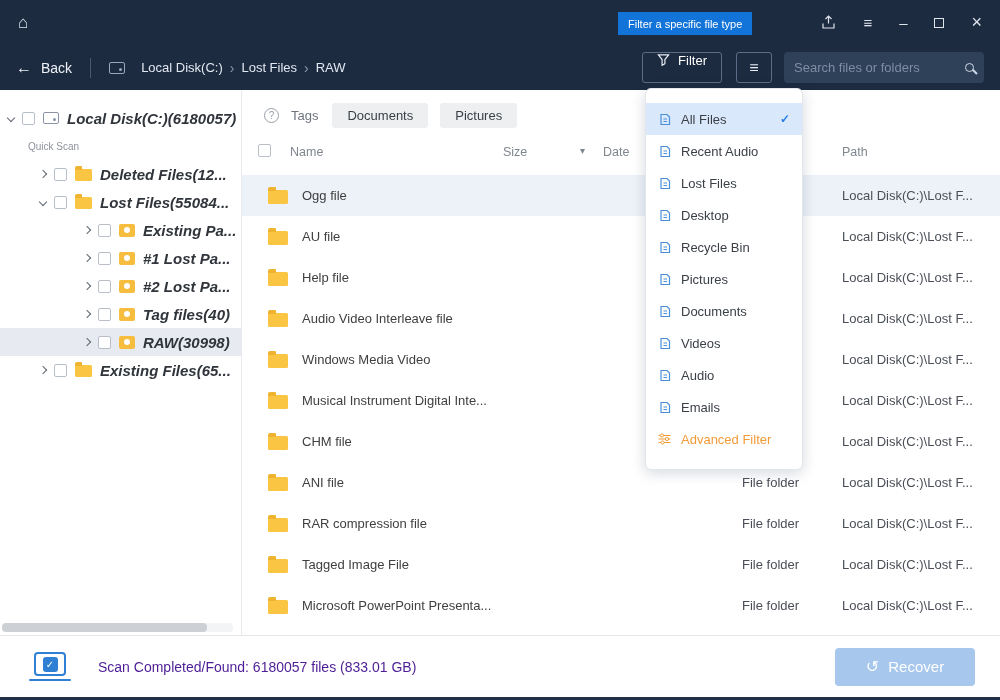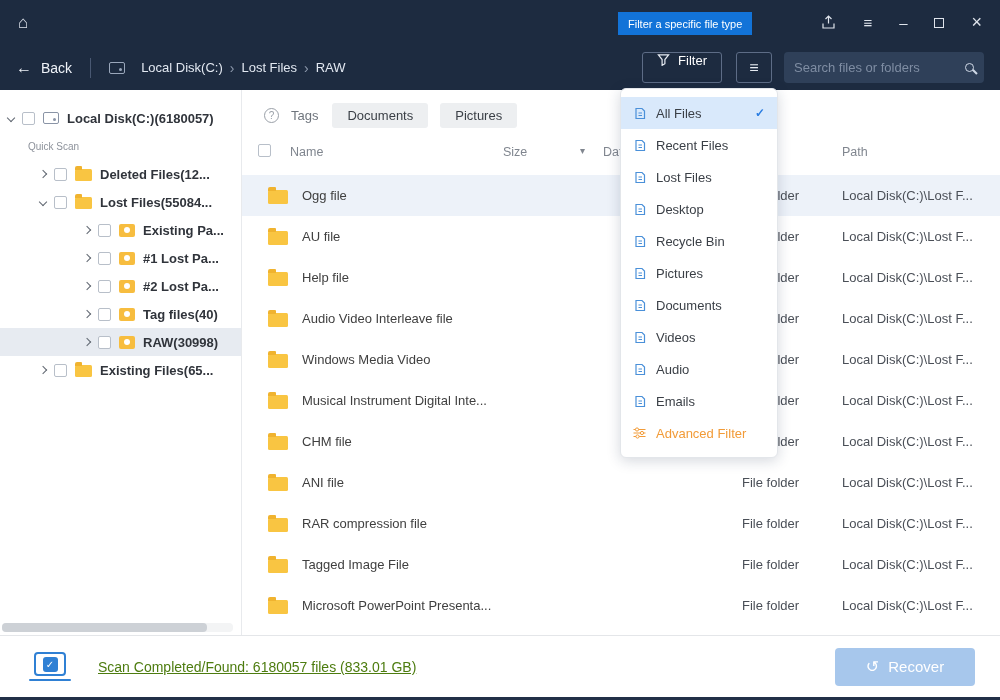--- a/index.html
+++ b/index.html
@@ -57,21 +57,21 @@
           display:inline-block; flex:none; cursor:pointer; }
   .chev.right { transform:rotate(-45deg); }
   .chev.down { transform:rotate(45deg); }
   .cb { width:13px; height:13px; border:1px solid #b8bfc9; border-radius:2px; background:#fff; flex:none; cursor:pointer; }
   .folder-ico { width:17px; height:12px; background:#f9c542; border-radius:1.5px; position:relative; flex:none; margin-top:2px; }
   .folder-ico::before { content:''; position:absolute; top:-3px; left:0; width:7px; height:4px;
                         background:#f0b32f; border-radius:2px 1px 0 0; }
   .part-ico { width:16px; height:13px; background:#f7bd3f; border-radius:2px; position:relative; flex:none; }
   .part-ico::after { content:''; position:absolute; left:50%; top:50%; transform:translate(-50%,-50%);
                      width:6px; height:6px; background:#fff; border-radius:50%; }
-  .slabel { font-size:13px; font-weight:bold; color:#30343b; }
+  .slabel { font-size:15px; font-weight:bold; color:#30343b;font-style:italic; }
   .hscroll { position:absolute; left:2px; right:8px; bottom:3px; height:9px; background:#f3f4f5; border-radius:4px; }
   .hthumb { width:205px; height:9px; background:#cdd1d6; border-radius:4px; cursor:pointer; }
 
   
   .main { flex:1; position:relative; }
   .tagsbar { height:50px; display:flex; align-items:center; padding-left:22px; gap:12px; }
   .info-ico { width:15px; height:15px; border:1.3px solid #9aa0a8; border-radius:50%; color:#9aa0a8;
               font-size:10px; display:flex; align-items:center; justify-content:center; cursor:pointer; }
   .tags-label { color:#6f757d; font-size:13px; margin-right:2px; }
   .chip { background:#edeff1; border-radius:3px; padding:5px 15px; font-size:13px; color:#3a3f46; cursor:pointer; }
@@ -86,38 +86,38 @@
   .trow { height:41px; display:flex; align-items:center; padding-left:26px; cursor:pointer; }
   .trow.hl { background:#edf2f9; }
   .trow .folder-ico { width:20px; height:14px; margin-right:0; }
   .trow .folder-ico::before { width:8px; height:4px; }
   .cell { font-size:13px; color:#404040; white-space:nowrap; overflow:hidden; }
   .cell.name { flex:1; margin-left:14px; }
   .cell.type { width:100px; color:#4a4f57; flex:none; }
   .cell.path { width:158px; color:#4a4f57; flex:none; }
 
   
-  .menu { position:absolute; left:620px; top:88px; width:158px; background:#fff; border:1px solid #e3e6ea;
-          border-radius:6px; box-shadow:0 3px 14px rgba(20,40,70,.18); padding:8px 0; z-index:30; }
+  .menu { position:absolute; left:645px; top:88px; width:158px; background:#fff; border:1px solid #e3e6ea;
+          border-radius:6px; box-shadow:0 3px 14px rgba(20,40,70,.18); padding:14px 0; z-index:30; }
   .mitem { height:32px; display:flex; align-items:center; padding:0 12px; gap:10px; font-size:13px;
            color:#3a3f46; position:relative; cursor:pointer; }
   .mitem.selected { background:#d9e9fb; }
   .mi-ico { display:inline-flex; width:13px; justify-content:center; flex:none; }
   .mi-check { position:absolute; right:12px; color:#2a7de1; font-size:12px; font-weight:bold; }
   .mitem.advanced .mi-label { color:#f29b38; }
 
   
   .statusbar { height:62px; border-top:1px solid #e4e6e9; display:flex; align-items:center; padding:0 25px 0 28px; background:#fff; }
   .scan-ico { width:44px; display:flex; flex-direction:column; align-items:center; margin-right:26px; }
   .scan-box { width:32px; height:24px; border:2px solid #2f80d4; border-radius:4px; display:flex;
               align-items:center; justify-content:center; }
   .scan-check { width:15px; height:15px; background:#2f80d4; border-radius:3px; color:#fff; font-size:10px;
                 display:flex; align-items:center; justify-content:center; }
   .scan-line { width:42px; height:2px; background:#2f80d4; margin-top:3px; border-radius:1px; }
-  .status-text { font-size:14px; color:#4d7c0f;text-decoration:underline; }
+  .status-text { font-size:14px; color:#4c1d95; }
   .recover { width:140px; height:38px; border:none; border-radius:4px; background:#a7c7ec; color:#fff;
              font-size:15px; font-family:"Liberation Sans", sans-serif; display:flex; align-items:center;
              justify-content:center; gap:9px; cursor:default; }
   .recover .ric { font-size:16px; }
   .bottom-strip { height:3px; background:#223047; }
 </style>
 </head>
 <body>
 
 <div class="app">
@@ -331,21 +331,21 @@
       <span class="mi-label">All Files</span>
       <span class="mi-check">✓</span>
     </div>
     <div class="mitem">
       <span class="mi-ico">
           <svg width="12" height="13" viewBox="0 0 12 13">
             <path d="M2 1.5h6l2.5 2.5v7.5h-8.5z" fill="none" stroke="#4a90d9" stroke-width="1.2"></path>
             <path d="M4.5 6h3.5M4.5 8.5h3.5" stroke="#4a90d9" stroke-width="1"></path>
           </svg>
         </span>
-      <span class="mi-label">Recent Files</span>
+      <span class="mi-label">Recent Audio</span>
     </div>
     <div class="mitem">
       <span class="mi-ico">
           <svg width="12" height="13" viewBox="0 0 12 13">
             <path d="M2 1.5h6l2.5 2.5v7.5h-8.5z" fill="none" stroke="#4a90d9" stroke-width="1.2"></path>
             <path d="M4.5 6h3.5M4.5 8.5h3.5" stroke="#4a90d9" stroke-width="1"></path>
           </svg>
         </span>
       <span class="mi-label">Lost Files</span>
     </div>

